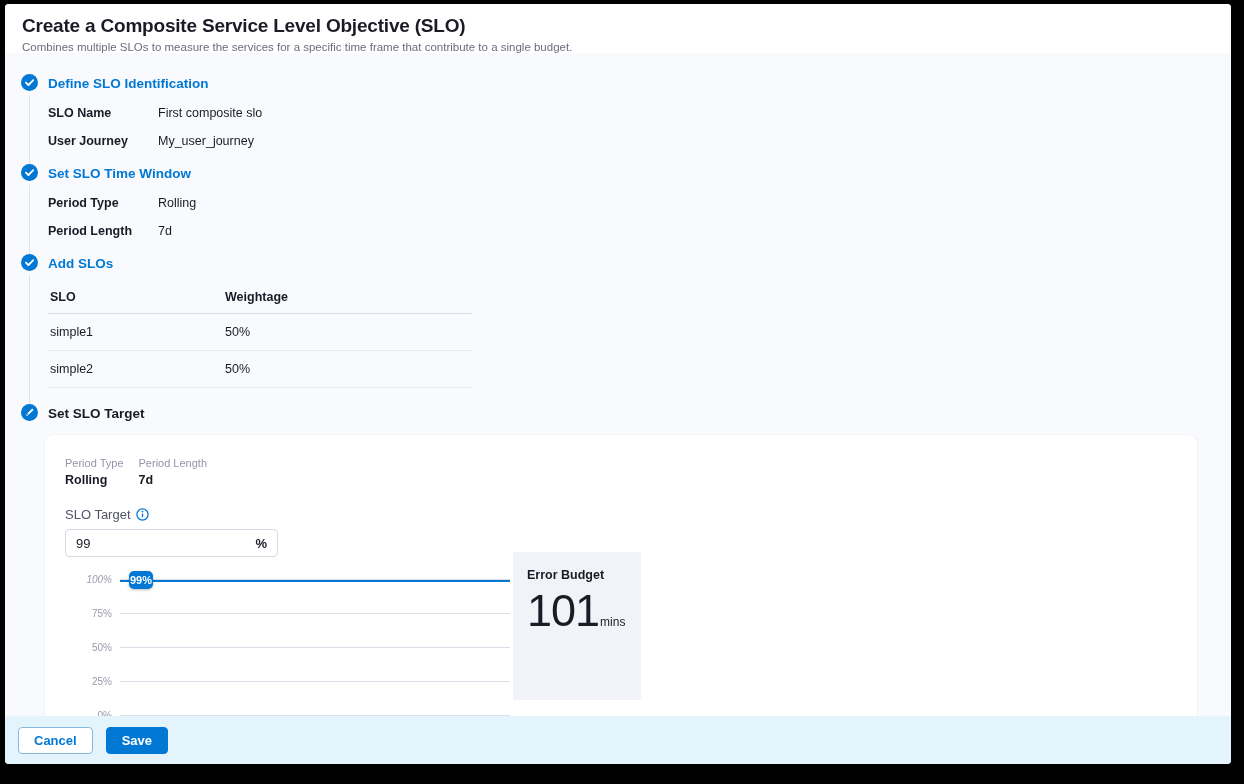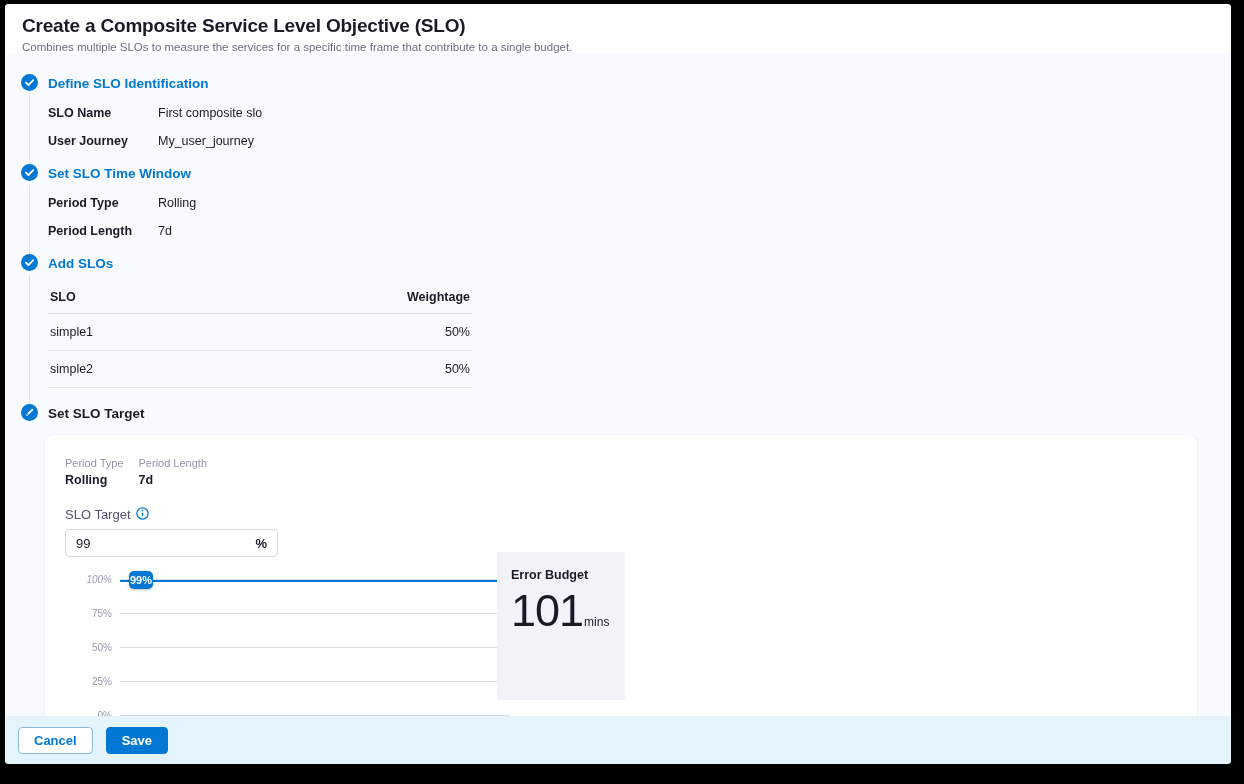--- a/index.html
+++ b/index.html
@@ -22,43 +22,43 @@
   .step-title { font-size:13.5px; font-weight:700; color:#0278d5; display:inline-block; cursor:pointer; }
   .step-title.dark { color:#1b1b28; }
 
   .field-row { display:flex; margin-top:14px; font-size:12.5px; color:#1b1b28; }
   .field-label { width:110px; font-weight:700; }
   .field-value { font-weight:400; }
 
   
   .slo-table { width:424px; margin-top:9px; border-collapse:collapse; }
   .slo-table th { font-size:12.5px; font-weight:700; color:#1b1b28; text-align:left; padding:9px 2px; border-bottom:1px solid #d8d9e4; }
-  .slo-table th.num, .slo-table td.num { text-align:right; }
+  .slo-table th.num, .slo-table td.num { }
   .slo-table td { font-size:12.5px; color:#1b1b28; padding:11px 2px; border-bottom:1px solid #e5e6ee; }
 
   
   .card { margin:13px 0 0 -3px; width:1152px; height:304px; background:#fff; border-radius:8px; box-shadow:0 0 1px rgba(40,41,61,.08), 0 1px 2px rgba(96,97,112,.12); padding:22px 20px; position:relative; }
   .mini-row { display:flex; gap:15px; }
   .mini-label { font-size:11px; color:#9395a9; }
   .mini-value { font-size:12.5px; font-weight:700; color:#1b1b28; margin-top:4px; }
-  .slo-target-label { margin-top:20px; font-size:13px; color:#52536b; display:flex; gap:5px; }
+  .slo-target-label { margin-top:20px; font-size:13px; color:#52536b; display:flex; align-items:center; gap:5px; }
   .info-icon { width:13px; height:13px; display:inline-block; cursor:pointer; }
   .target-input { margin-top:7px; width:213px; height:28px; border:1px solid #d8d9e4; border-radius:4px; background:#fff; display:flex; align-items:center; padding:0 10px; }
   .target-input input { border:none; outline:none; flex:1; font-size:13px; color:#1b1b28; font-family:"Liberation Sans", sans-serif; width:100px; }
   .percent-suffix { font-size:13px; font-weight:700; color:#1b1b28; }
 
   
   .chart-wrap { position:relative; margin-top:22px; margin-left:55px; width:390px; height:136px; }
   .gridline { position:absolute; left:0; right:0; height:1px; background:#dcdde8; }
   .ytick { position:absolute; left:-50px; width:42px; text-align:right; font-size:10px; color:#9899ad; transform:translateY(-50%); }
   .target-line { position:absolute; left:0; right:0; top:1px; height:2px; background:#0278d5; cursor:pointer; }
   .slider-badge { position:absolute; left:9px; top:-9px; background:#0278d5; color:#fff; font-size:11px; font-weight:700; padding:3px 1px; border-radius:5px; cursor:grab; box-shadow:0 1px 3px rgba(0,0,0,.25); }
 
   
-  .error-budget { position:absolute; left:452px; top:117px; width:128px; height:148px; background:#f2f3f9; border-radius:2px; padding:16px 14px; }
+  .error-budget { position:absolute; left:468px; top:117px; width:128px; height:148px; background:#f2f3f9; border-radius:2px; padding:16px 14px; }
   .eb-label { font-size:12.5px; font-weight:700; color:#1b1b28; }
   .eb-value-row { margin-top:6px; display:flex; align-items:baseline; }
   .eb-value { font-size:45px; font-weight:400; color:#1b1b28; line-height:1; letter-spacing:-1px; }
   .eb-unit { font-size:12px; color:#1b1b28; margin-left:1px; }
 
   
   .footer { position:absolute; left:0; right:0; bottom:0; height:48px; background:#e4f4fc; display:flex; align-items:center; gap:13px; padding:0 13px; }
   .btn { height:27px; padding:0 15px; border-radius:4px; font-size:13px; font-weight:700; font-family:"Liberation Sans", sans-serif; cursor:pointer; }
   .btn-cancel { background:#fff; color:#0278d5; border:1px solid #86bae1; }
   .btn-save { background:#0278d5; color:#fff; border:1px solid #0278d5; }

